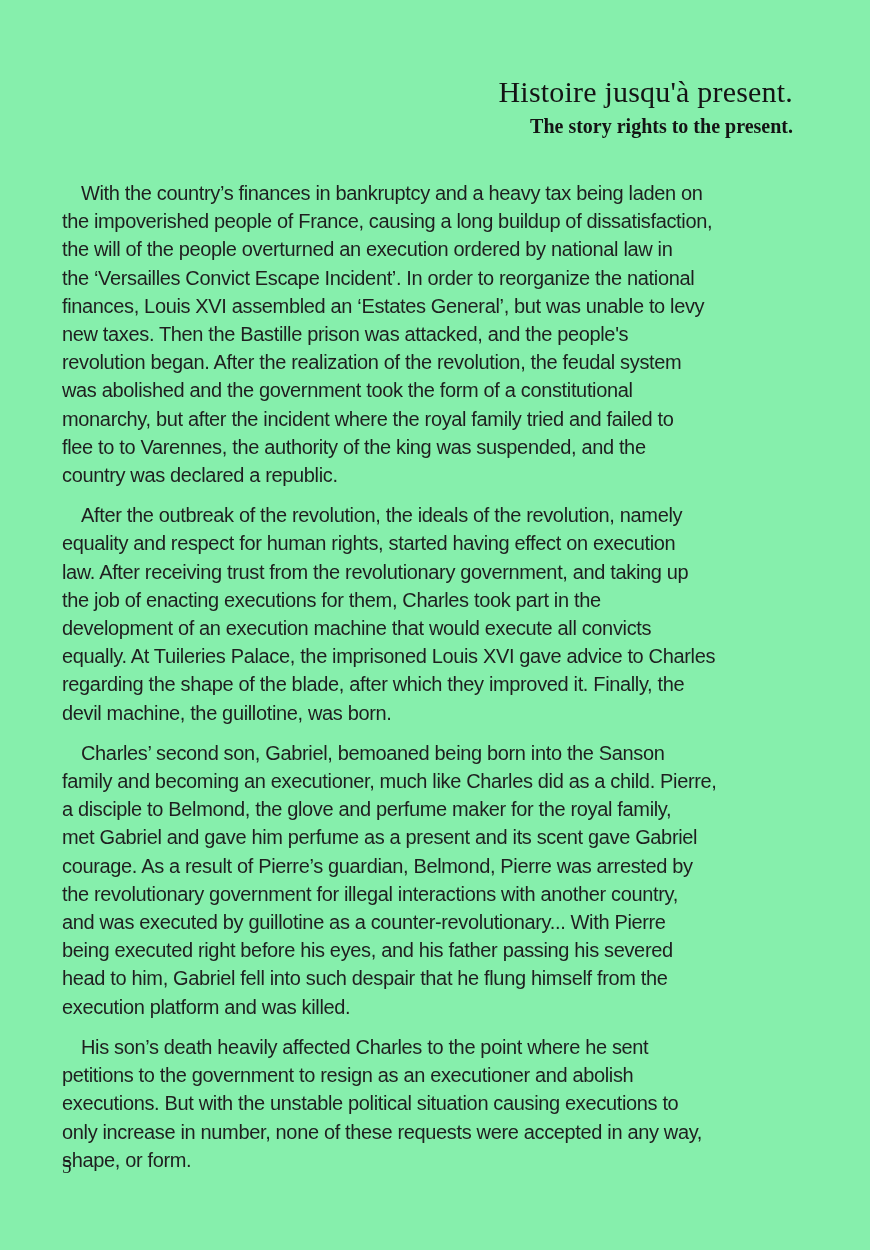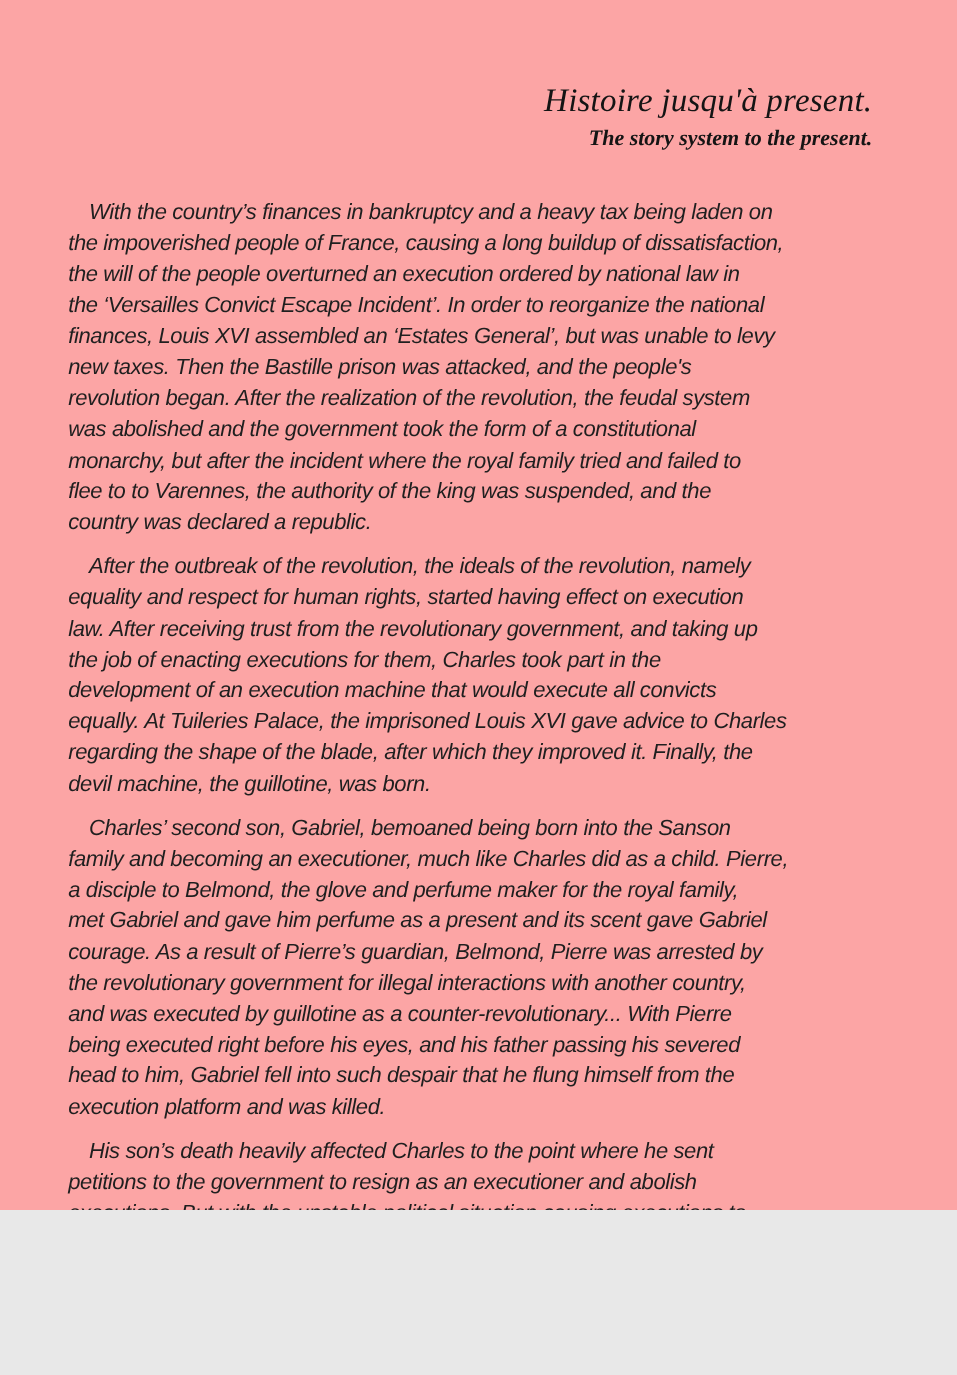--- a/index.html
+++ b/index.html
@@ -3,26 +3,25 @@
 <meta charset="utf-8">
 <style>
   html, body {
     margin: 0;
     padding: 0;
     background: #e8e8e8;
   }
   .page {
     position: relative;
     width: 870px;
-    height: 1100px;
+    height: 1250px;
     margin: 0 auto;
-    background: #fca5a5;
+    background: #86efac;
     overflow: hidden;
     color: #1e1e1e;
-    font-style: italic;
   }
   .title-block {
     padding-top: 74px;
     padding-right: 77px;
     text-align: right;
   }
   .doc-title {
     margin: 0;
     font-family: "Liberation Serif", serif;
     font-weight: 400;
@@ -61,21 +60,21 @@
     color: #1a1a1a;
   }
 </style>
 </head>
 <body>
 
 <div class="page">
 
   <header class="title-block">
     <h1 class="doc-title">Histoire jusqu'à present.</h1>
-    <h2 class="doc-subtitle">The story system to the present.</h2>
+    <h2 class="doc-subtitle">The story rights to the present.</h2>
   </header>
 
   <main class="body-text">
     <p class="para">With the country’s finances in bankruptcy and a heavy tax being laden on
 the impoverished people of France, causing a long buildup of dissatisfaction,
 the will of the people overturned an execution ordered by national law in
 the ‘Versailles Convict Escape Incident’. In order to reorganize the national
 finances, Louis XVI assembled an ‘Estates General’, but was unable to levy
 new taxes. Then the Bastille prison was attacked, and the people's
 revolution began. After the realization of the revolution, the feudal system

